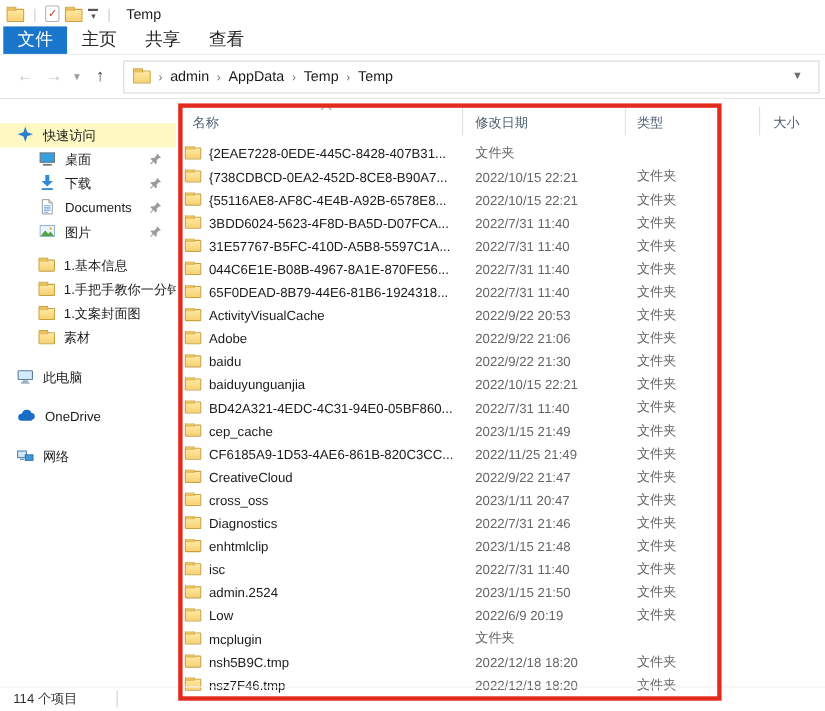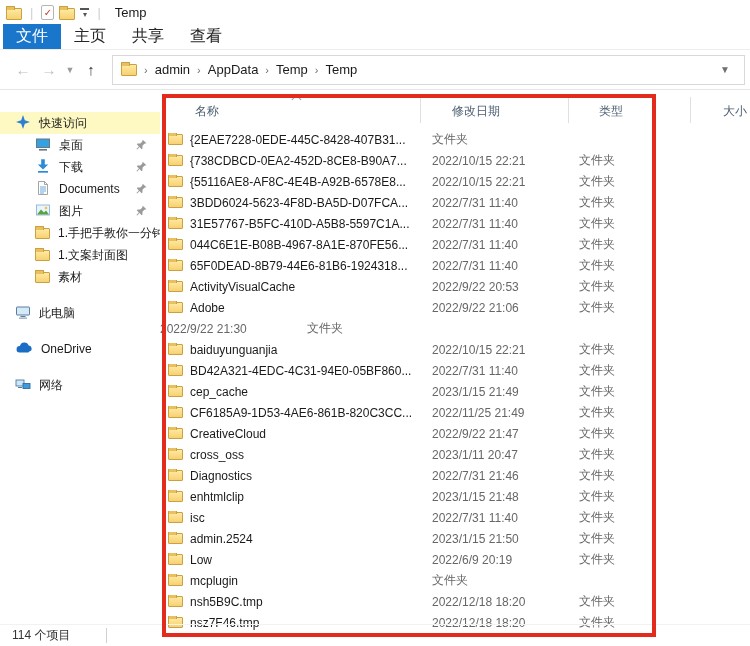--- a/index.html
+++ b/index.html
@@ -52,21 +52,21 @@
   .sb-item.selected { background:#fef9c3; }
   .sb-item.grp { margin-top:8px; }
   .sb-item.sect { margin-top:14px; }
   .sb-item svg { flex-shrink:0; }
   .sb-item .icn-folder { margin-top:0; width:15px; height:11px; }
   .pin { position:absolute; right:12px; top:4px; }
 
   
   .main { flex:1; position:relative; }
   .cols { position:relative; height:36px; color:#4c5e72; }
-  .colh { position:absolute; top:11px; cursor:default;margin-left:20px; }
+  .colh { position:absolute; top:11px; cursor:default; }
   .colh.c0 { left:15px; } .colh.c1 { left:272px; } .colh.c2 { left:419px; } .colh.c3 { left:543px; }
   .coldiv { position:absolute; top:5px; width:1px; height:26px; background:#e0e0e0; }
   .coldiv.d1 { left:260px; } .coldiv.d2 { left:408px; } .coldiv.d3 { left:530px; }
   .sort-caret { position:absolute; left:133px; top:4px; width:7px; height:7px;
     border-left:1px solid #93a2b2; border-top:1px solid #93a2b2; transform:rotate(45deg); }
 
   .rows { position:absolute; top:37px; left:0; right:0; }
   .row { height:21px; display:flex; align-items:center; }
   .c-name { flex:0 0 272px; display:flex; align-items:center; gap:7px; padding-left:8px;
     overflow:hidden; white-space:nowrap; }
@@ -162,20 +162,24 @@
       <div class="sb-item lvl1">
         <span><svg width="16" height="16" viewBox="0 0 16 16">
             <rect x="1.5" y="3" width="13" height="10" fill="#eaf4fb" stroke="#8fb6d9" stroke-width="0.9"></rect>
             <path d="M2 12.5 L6 7.5 L9 10.5 L11 8.5 L14 12.5 Z" fill="#57a344"></path>
             <circle cx="11" cy="6" r="1.3" fill="#f4c04a"></circle>
           </svg></span>
         <span>图片</span>
         <span class="pin"><svg width="13" height="13" viewBox="0 0 16 16">
             <path d="M9.5 2 L14 6.5 L11.5 7.2 L9.2 9.5 L9.2 12.8 L8.2 13.8 L5.6 11.2 L2.6 14.2 L1.8 13.4 L4.8 10.4 L2.2 7.8 L3.2 6.8 L6.5 6.8 L8.8 4.5 Z" fill="#9a9a9a"></path>
           </svg></span>
+      </div>
+      <div class="sb-item lvl1 grp">
+        <span class="icn-folder"></span>
+        <span>1.基本信息</span>
       </div>
       <div class="sb-item lvl1">
         <span class="icn-folder"></span>
         <span>1.手把手教你一分钟</span>
       </div>
       <div class="sb-item lvl1">
         <span class="icn-folder"></span>
         <span>1.文案封面图</span>
       </div>
       <div class="sb-item lvl1">
@@ -283,20 +287,24 @@
         </div>
         <div class="row">
           <div class="c-name">
             <span class="icn-folder"></span>
             <span>Adobe</span>
           </div>
           <span class="c-date">2022/9/22 21:06</span>
           <span class="c-type">文件夹</span>
         </div>
         <div class="row">
+          <div class="c-name">
+            <span class="icn-folder"></span>
+            <span>baidu</span>
+          </div>
           <span class="c-date">2022/9/22 21:30</span>
           <span class="c-type">文件夹</span>
         </div>
         <div class="row">
           <div class="c-name">
             <span class="icn-folder"></span>
             <span>baiduyunguanjia</span>
           </div>
           <span class="c-date">2022/10/15 22:21</span>
           <span class="c-type">文件夹</span>

